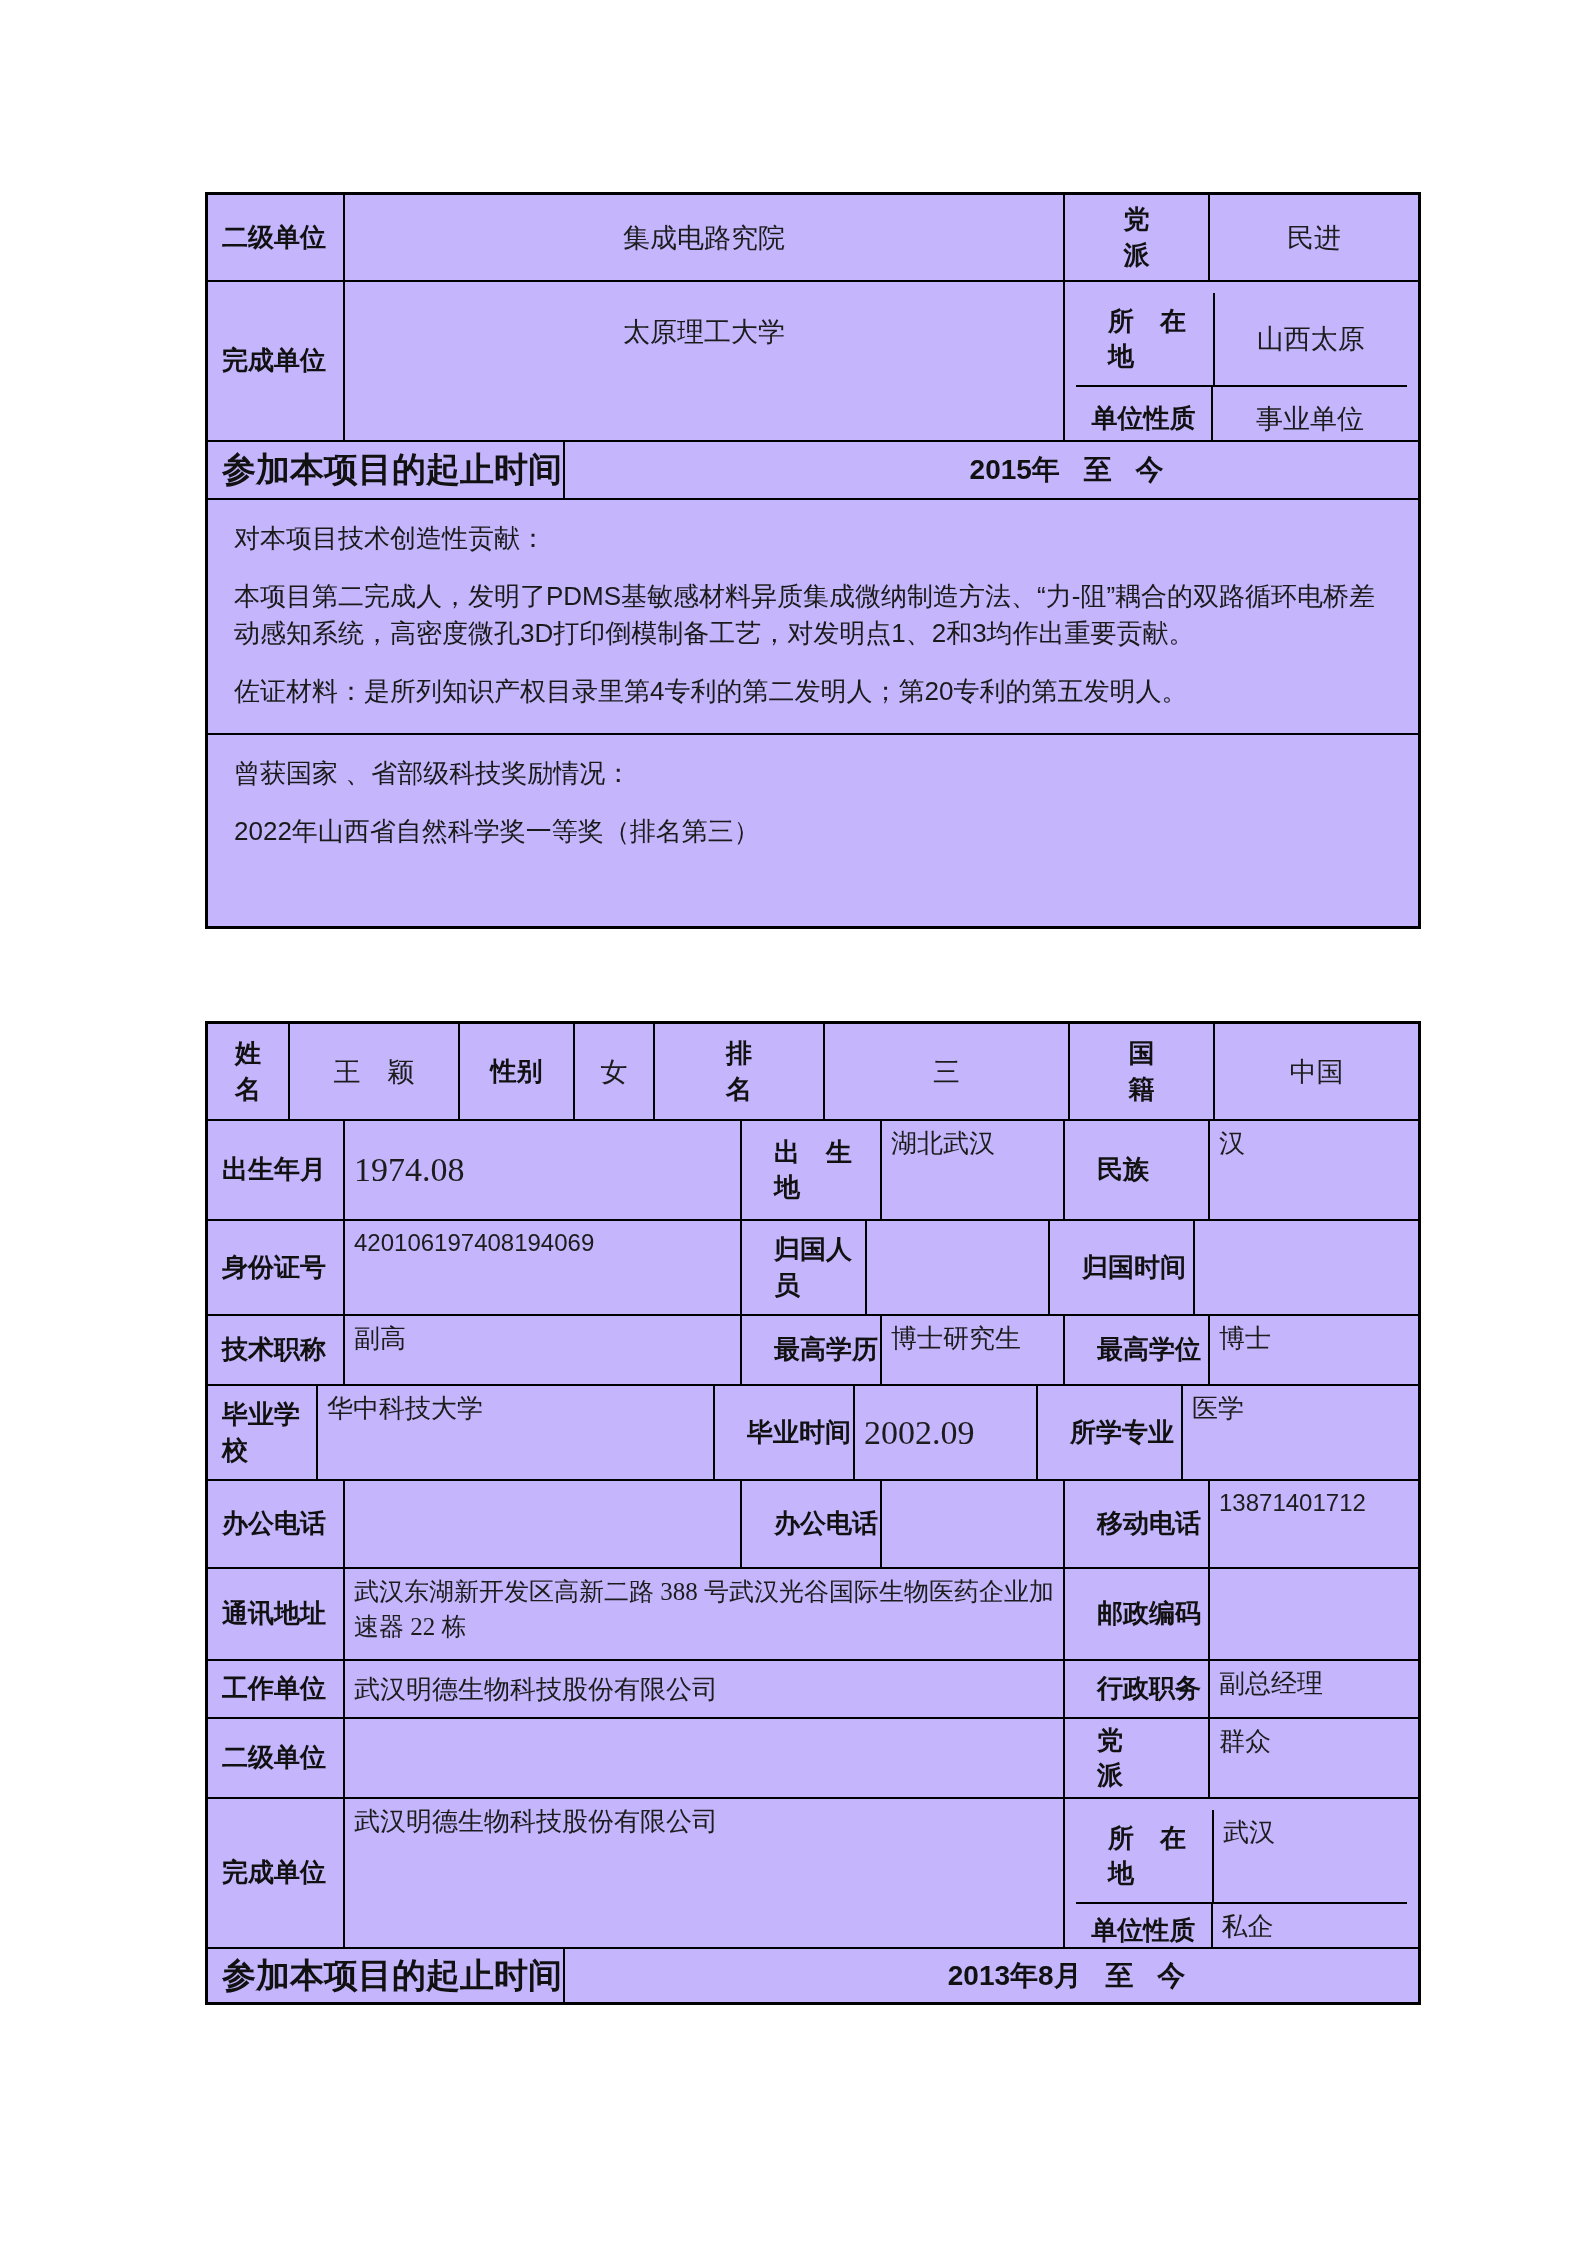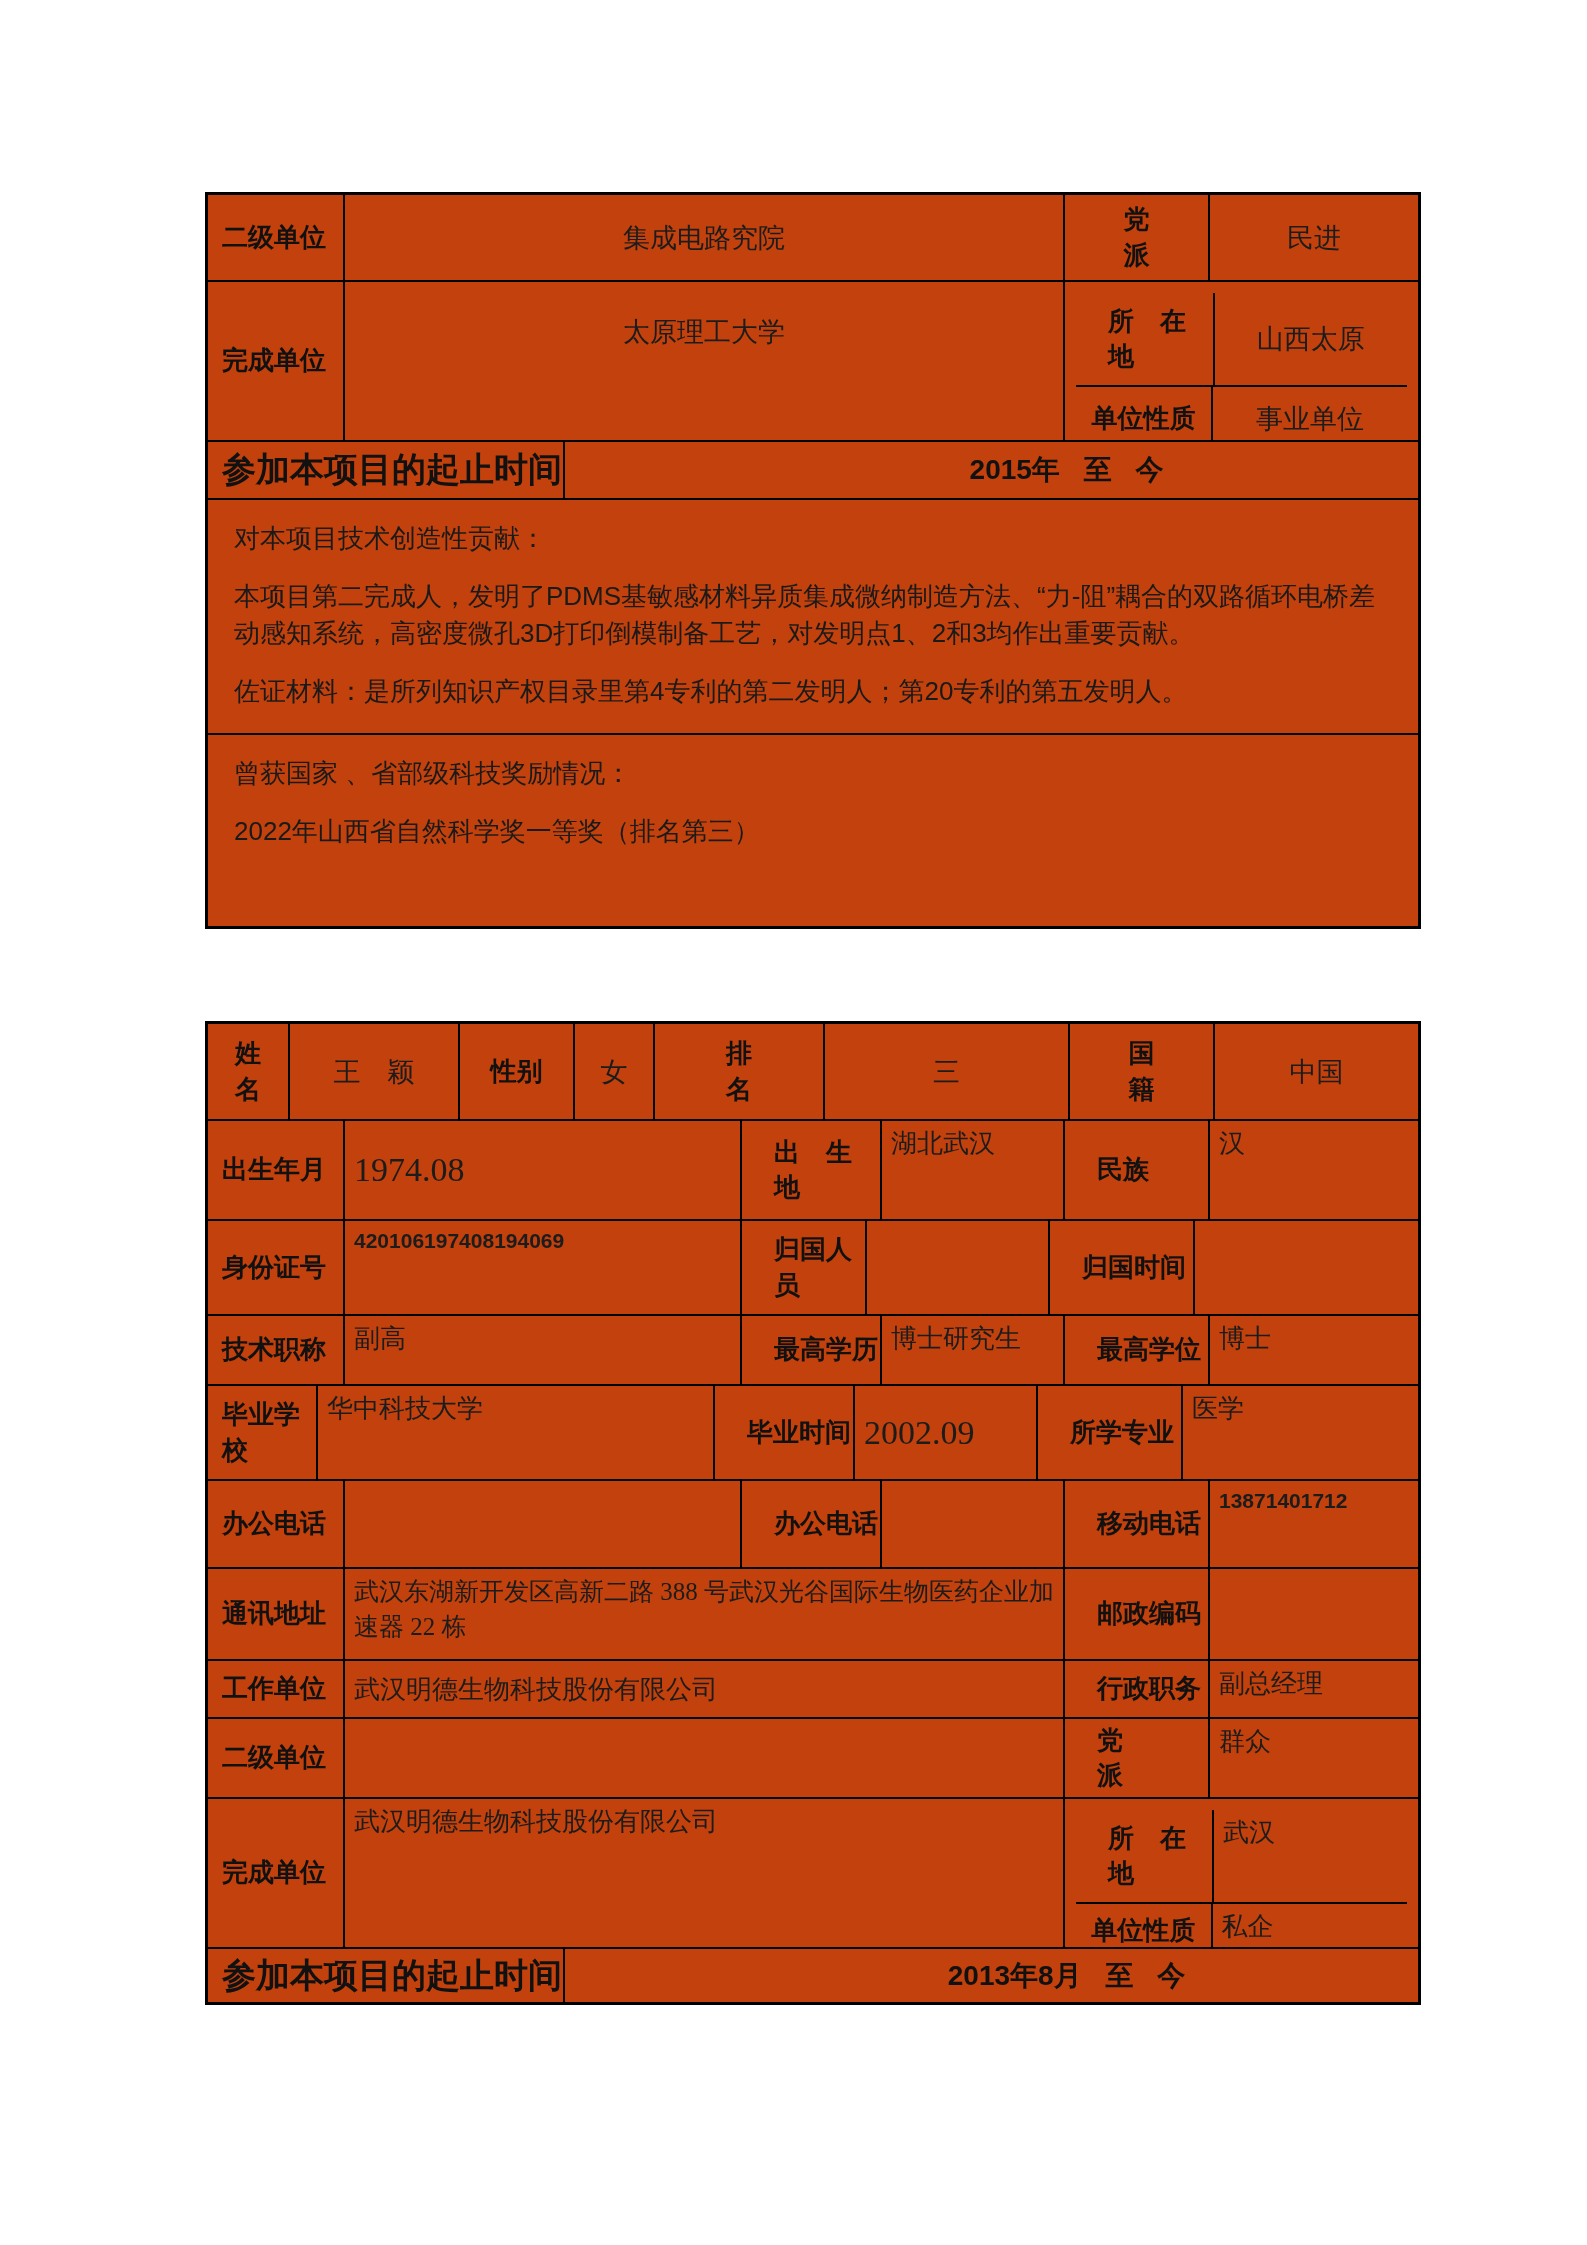--- a/index.html
+++ b/index.html
@@ -1,21 +1,21 @@
 <!DOCTYPE html>
 <html><head>
 <meta charset="utf-8">
 <style>
   html,body{margin:0;padding:0;}
   body{
     width:1587px;height:2245px;background:#ffffff;color:#161616;
     font-family:"Liberation Sans",sans-serif;position:relative;
   }
   .doc{position:absolute;left:205px;top:0;width:1216px;}
-  .tbl{border:3px solid #000;width:1216px;box-sizing:border-box;background:#c2410c;}
+  .tbl{border:3px solid #000;width:1216px;box-sizing:border-box;background:#c4b5fd;}
   .t1{margin-top:192px;}
   .t2{margin-top:92px;}
   .r{display:flex;box-sizing:border-box;}
   .r + .r{border-top:2px solid #000;}
   .c{box-sizing:border-box;display:flex;overflow:hidden;}
   .c + .c{border-left:2px solid #000;}
   
   .lab{font-family:"Liberation Sans",sans-serif;font-weight:600;font-size:26px;
        align-items:center;justify-content:center;text-align:center;
        white-space:pre-line;line-height:1.35;color:#111;}
@@ -26,21 +26,21 @@
   .vC{font-family:"Liberation Serif",serif;font-size:27px;
       align-items:center;justify-content:center;text-align:center;color:#1c1c1c;}
   .vTC{font-family:"Liberation Serif",serif;font-size:27px;
       align-items:flex-start;justify-content:center;text-align:center;
       padding-top:32px;color:#1c1c1c;}
   .vTL{font-family:"Liberation Serif",serif;font-size:26px;display:block;
       padding:5px 9px;text-align:left;color:#1c1c1c;line-height:1.4;}
   .vML{font-family:"Liberation Serif",serif;font-size:26px;
       align-items:center;justify-content:flex-start;padding-left:9px;color:#1c1c1c;}
   .numSerif{font-size:34px;}
-  .numSans{font-family:"Liberation Sans",sans-serif;font-size:21px;font-weight:700;}
+  .numSans{font-family:"Liberation Sans",sans-serif;font-size:24px;font-weight:400;}
   .period{font-family:"Liberation Sans",sans-serif;font-weight:600;font-size:28px;
       align-items:center;justify-content:center;word-spacing:16px;padding-left:150px;color:#111;}
   
   .stack{display:block;padding:11px;}
   .srow{display:flex;box-sizing:border-box;}
   .srow + .srow{border-top:2px solid #000;}
   .sc{box-sizing:border-box;display:flex;overflow:hidden;}
   .sc + .sc{border-left:2px solid #000;}
   
   .block{display:block;padding:20px 26px;font-family:"Liberation Sans",sans-serif;

